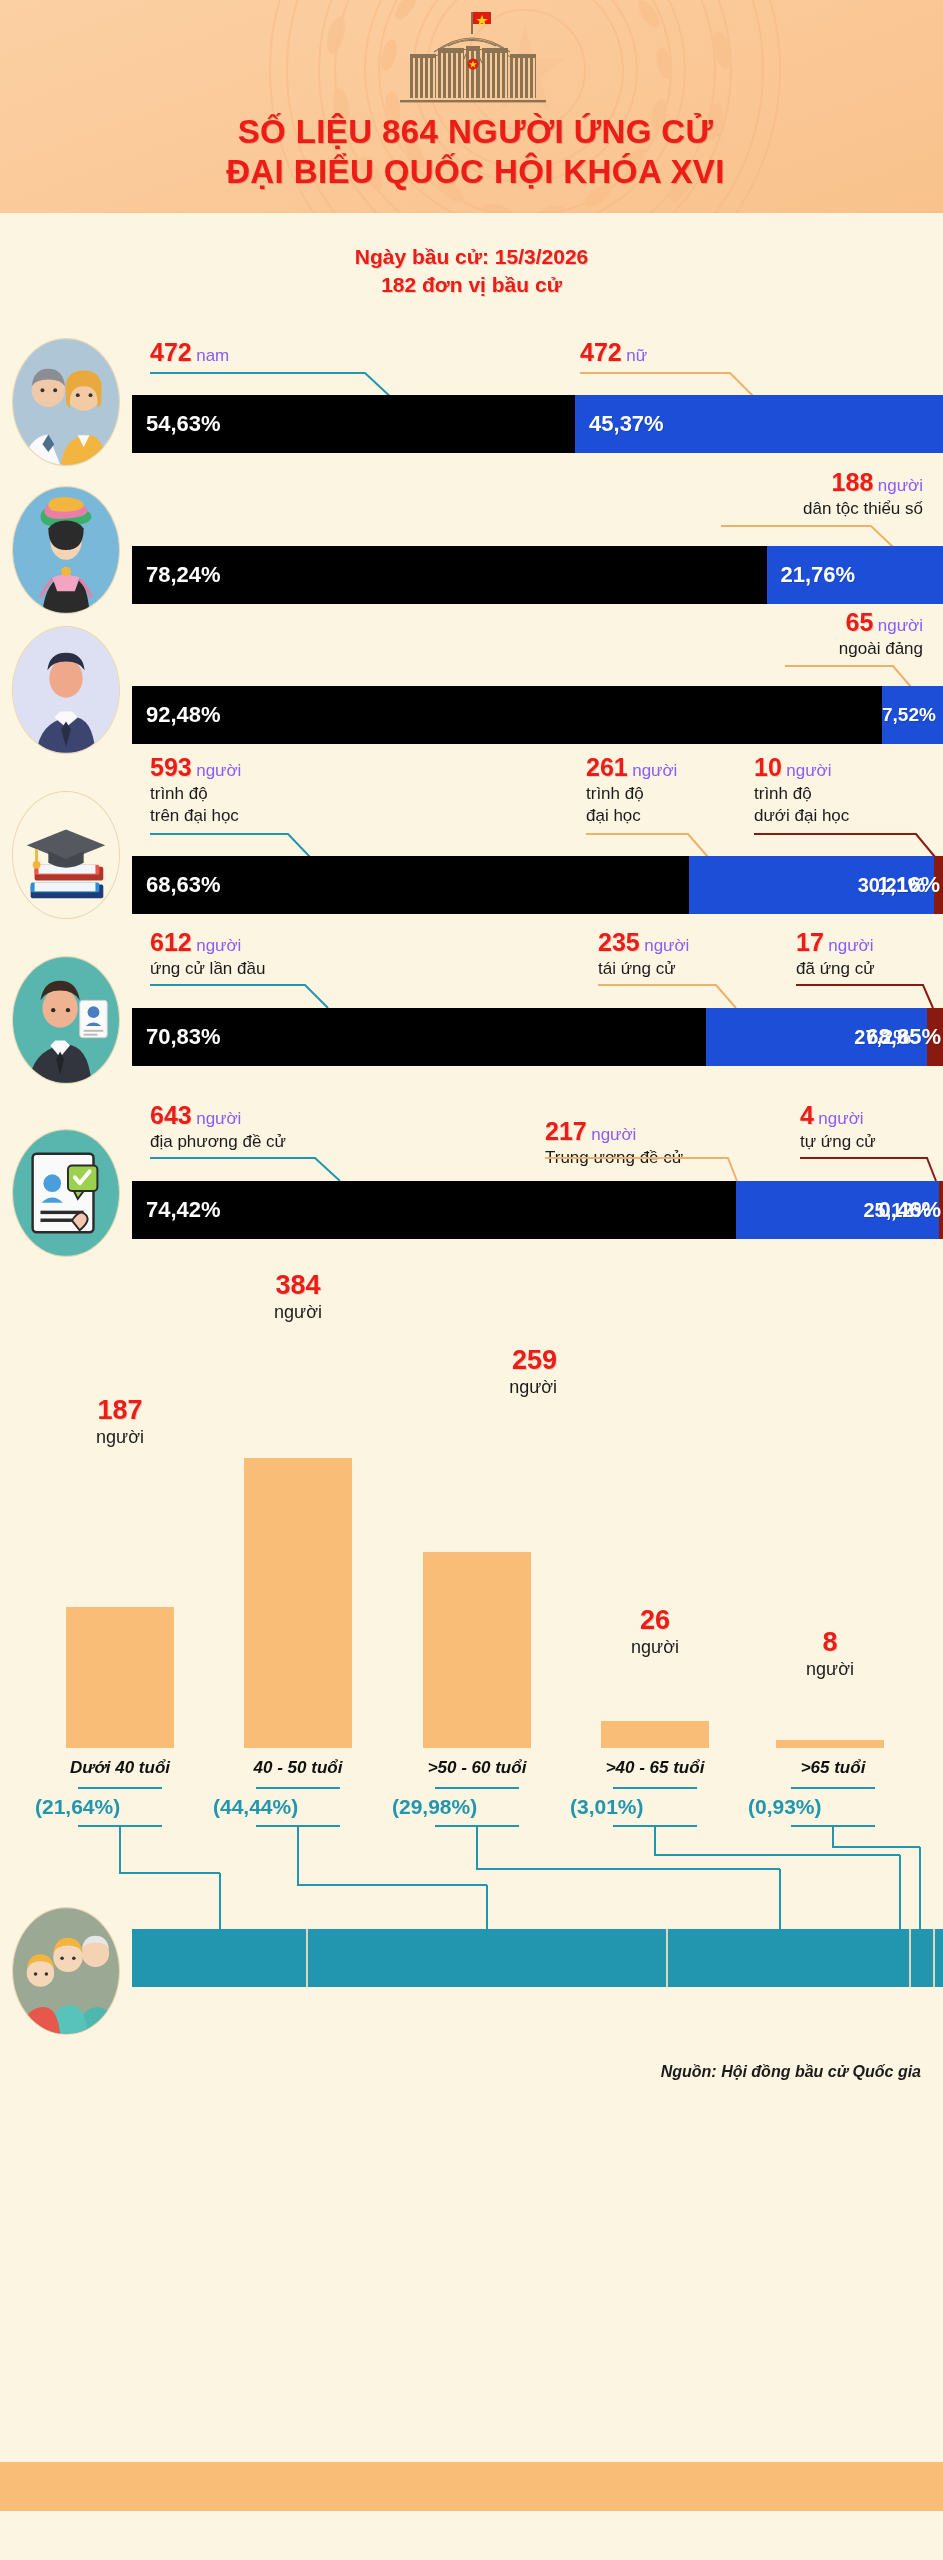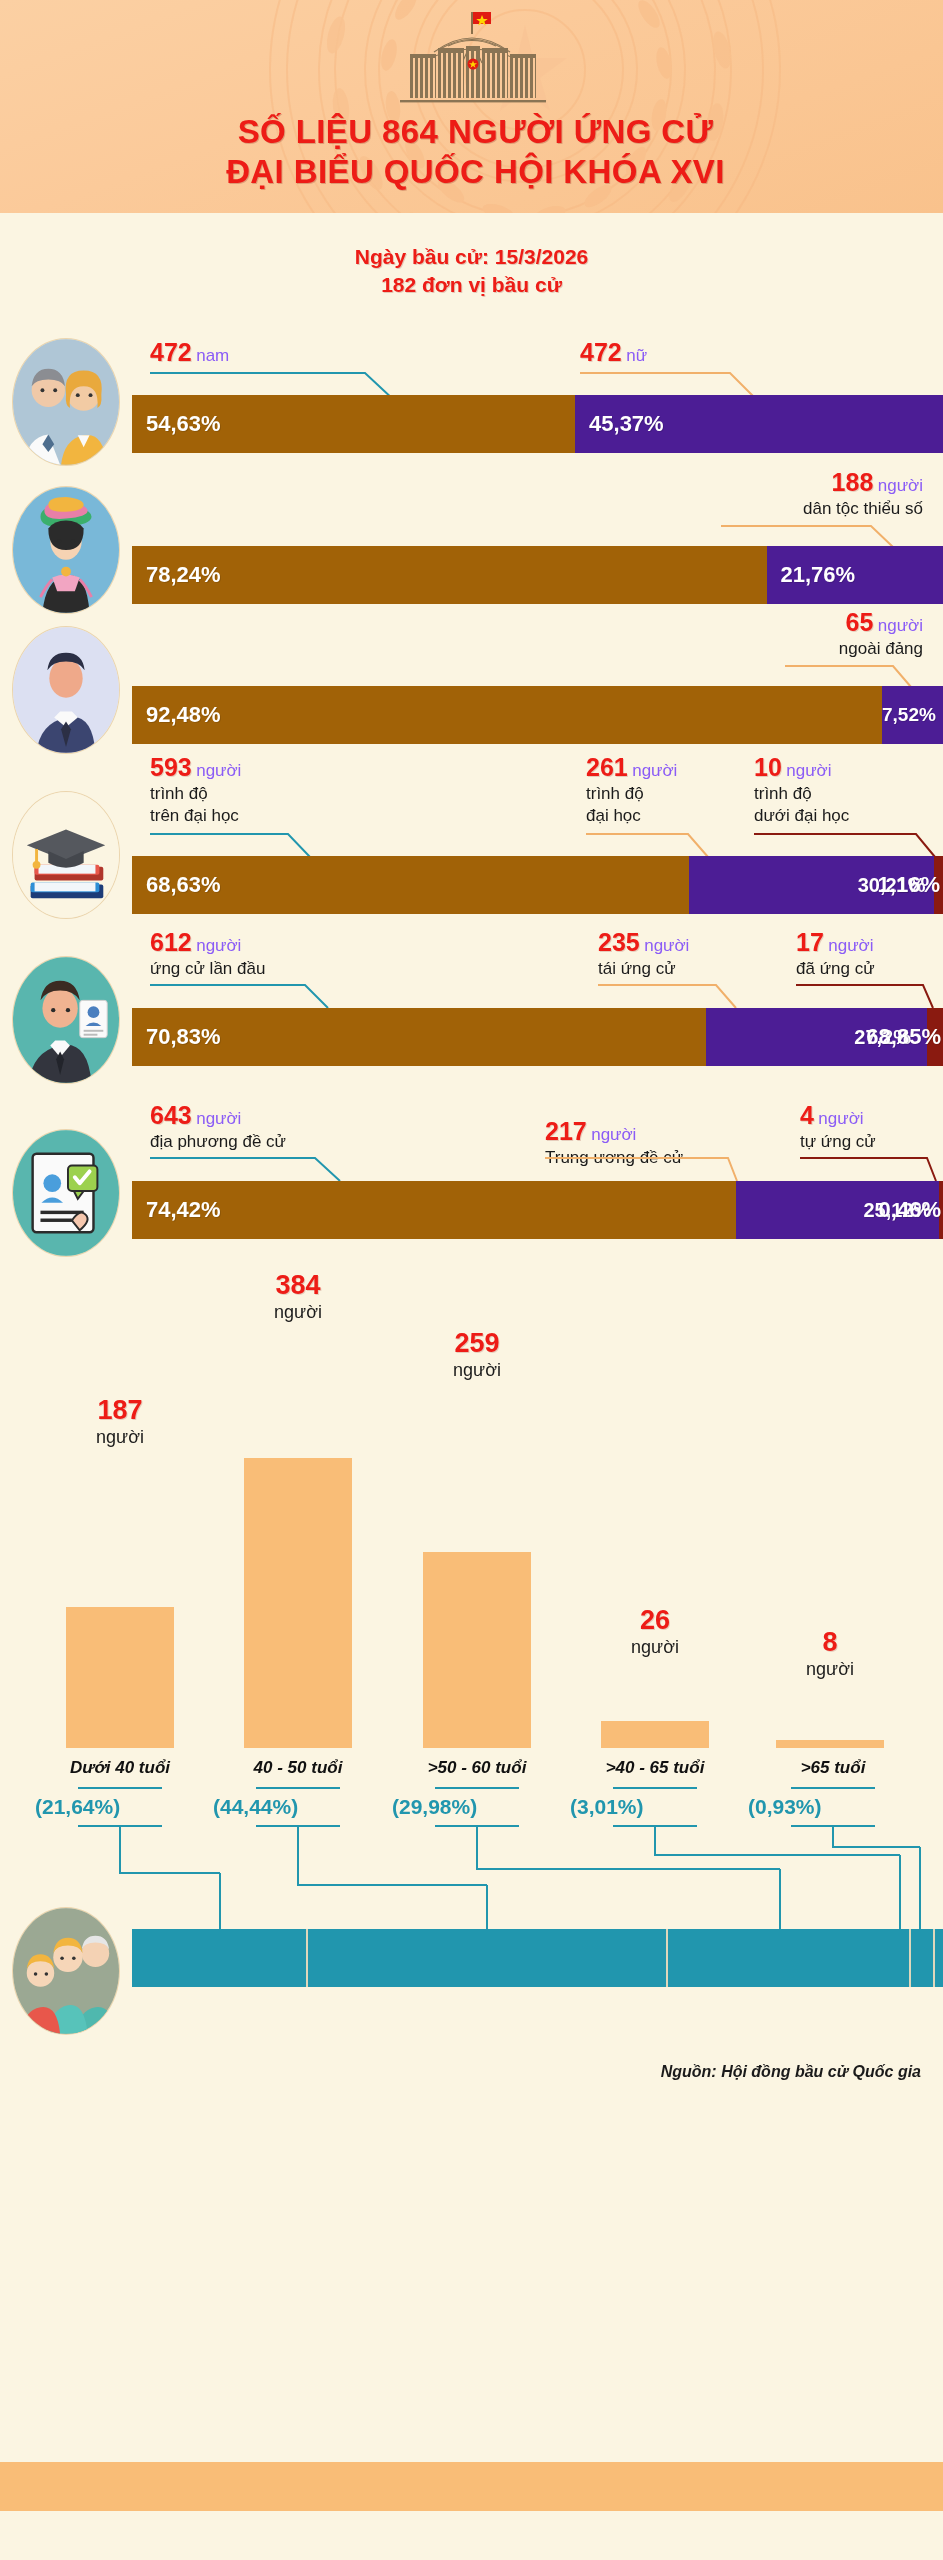--- a/index.html
+++ b/index.html
@@ -54,22 +54,22 @@
     position:absolute; left:132px; width:811px; height:58px;
     display:flex; overflow:visible;
   }
   .seg { height:100%; position:relative; display:flex; align-items:center; }
   .seg .pct {
     font-family:"Liberation Sans", sans-serif;
     color:#FFFFFF; font-weight:bold; font-size:22px;
     padding-left:14px; white-space:nowrap;
     text-shadow:1px 1px 0 rgba(0,0,0,.12);
   }
-  .seg.teal { background:#a16207; }
-  .seg.orange { background:#4c1d95; }
+  .seg.teal { background:#000000; }
+  .seg.orange { background:#1d4ed8; }
   .seg.darkred { background:#8A1A10; }
   .seg.narrow .pct { padding-left:4px; font-size:20px; }
   .seg.vnarrow .pct { padding-left:0; font-size:19px; }
 
   
   .callout { position:absolute; font-family:"Liberation Sans", sans-serif; }
   .callout .num {
     color:#ED1C16; font-weight:bold; font-size:25px;
     text-shadow:1px 1px 0 rgba(140,20,10,.18);
   }
@@ -588,21 +588,21 @@
     <div class="chart" style="top:1055px;height:480px;">
 
       <div class="cbar-lab" style="left:40px;bottom:300px;">
         <span class="cnum">187</span>
         <span class="cunit">người</span>
       </div>
       <div class="cbar-lab" style="left:218px;bottom:425px;">
         <span class="cnum">384</span>
         <span class="cunit">người</span>
       </div>
-      <div class="cbar-lab" style="left:397px;bottom:367px;">
+      <div class="cbar-lab" style="left:397px;bottom:350px;text-align:right;">
         <span class="cnum">259</span>
         <span class="cunit">người</span>
       </div>
       <div class="cbar-lab" style="left:575px;bottom:90px;">
         <span class="cnum">26</span>
         <span class="cunit">người</span>
       </div>
       <div class="cbar-lab" style="left:750px;bottom:68px;">
         <span class="cnum">8</span>
         <span class="cunit">người</span>

